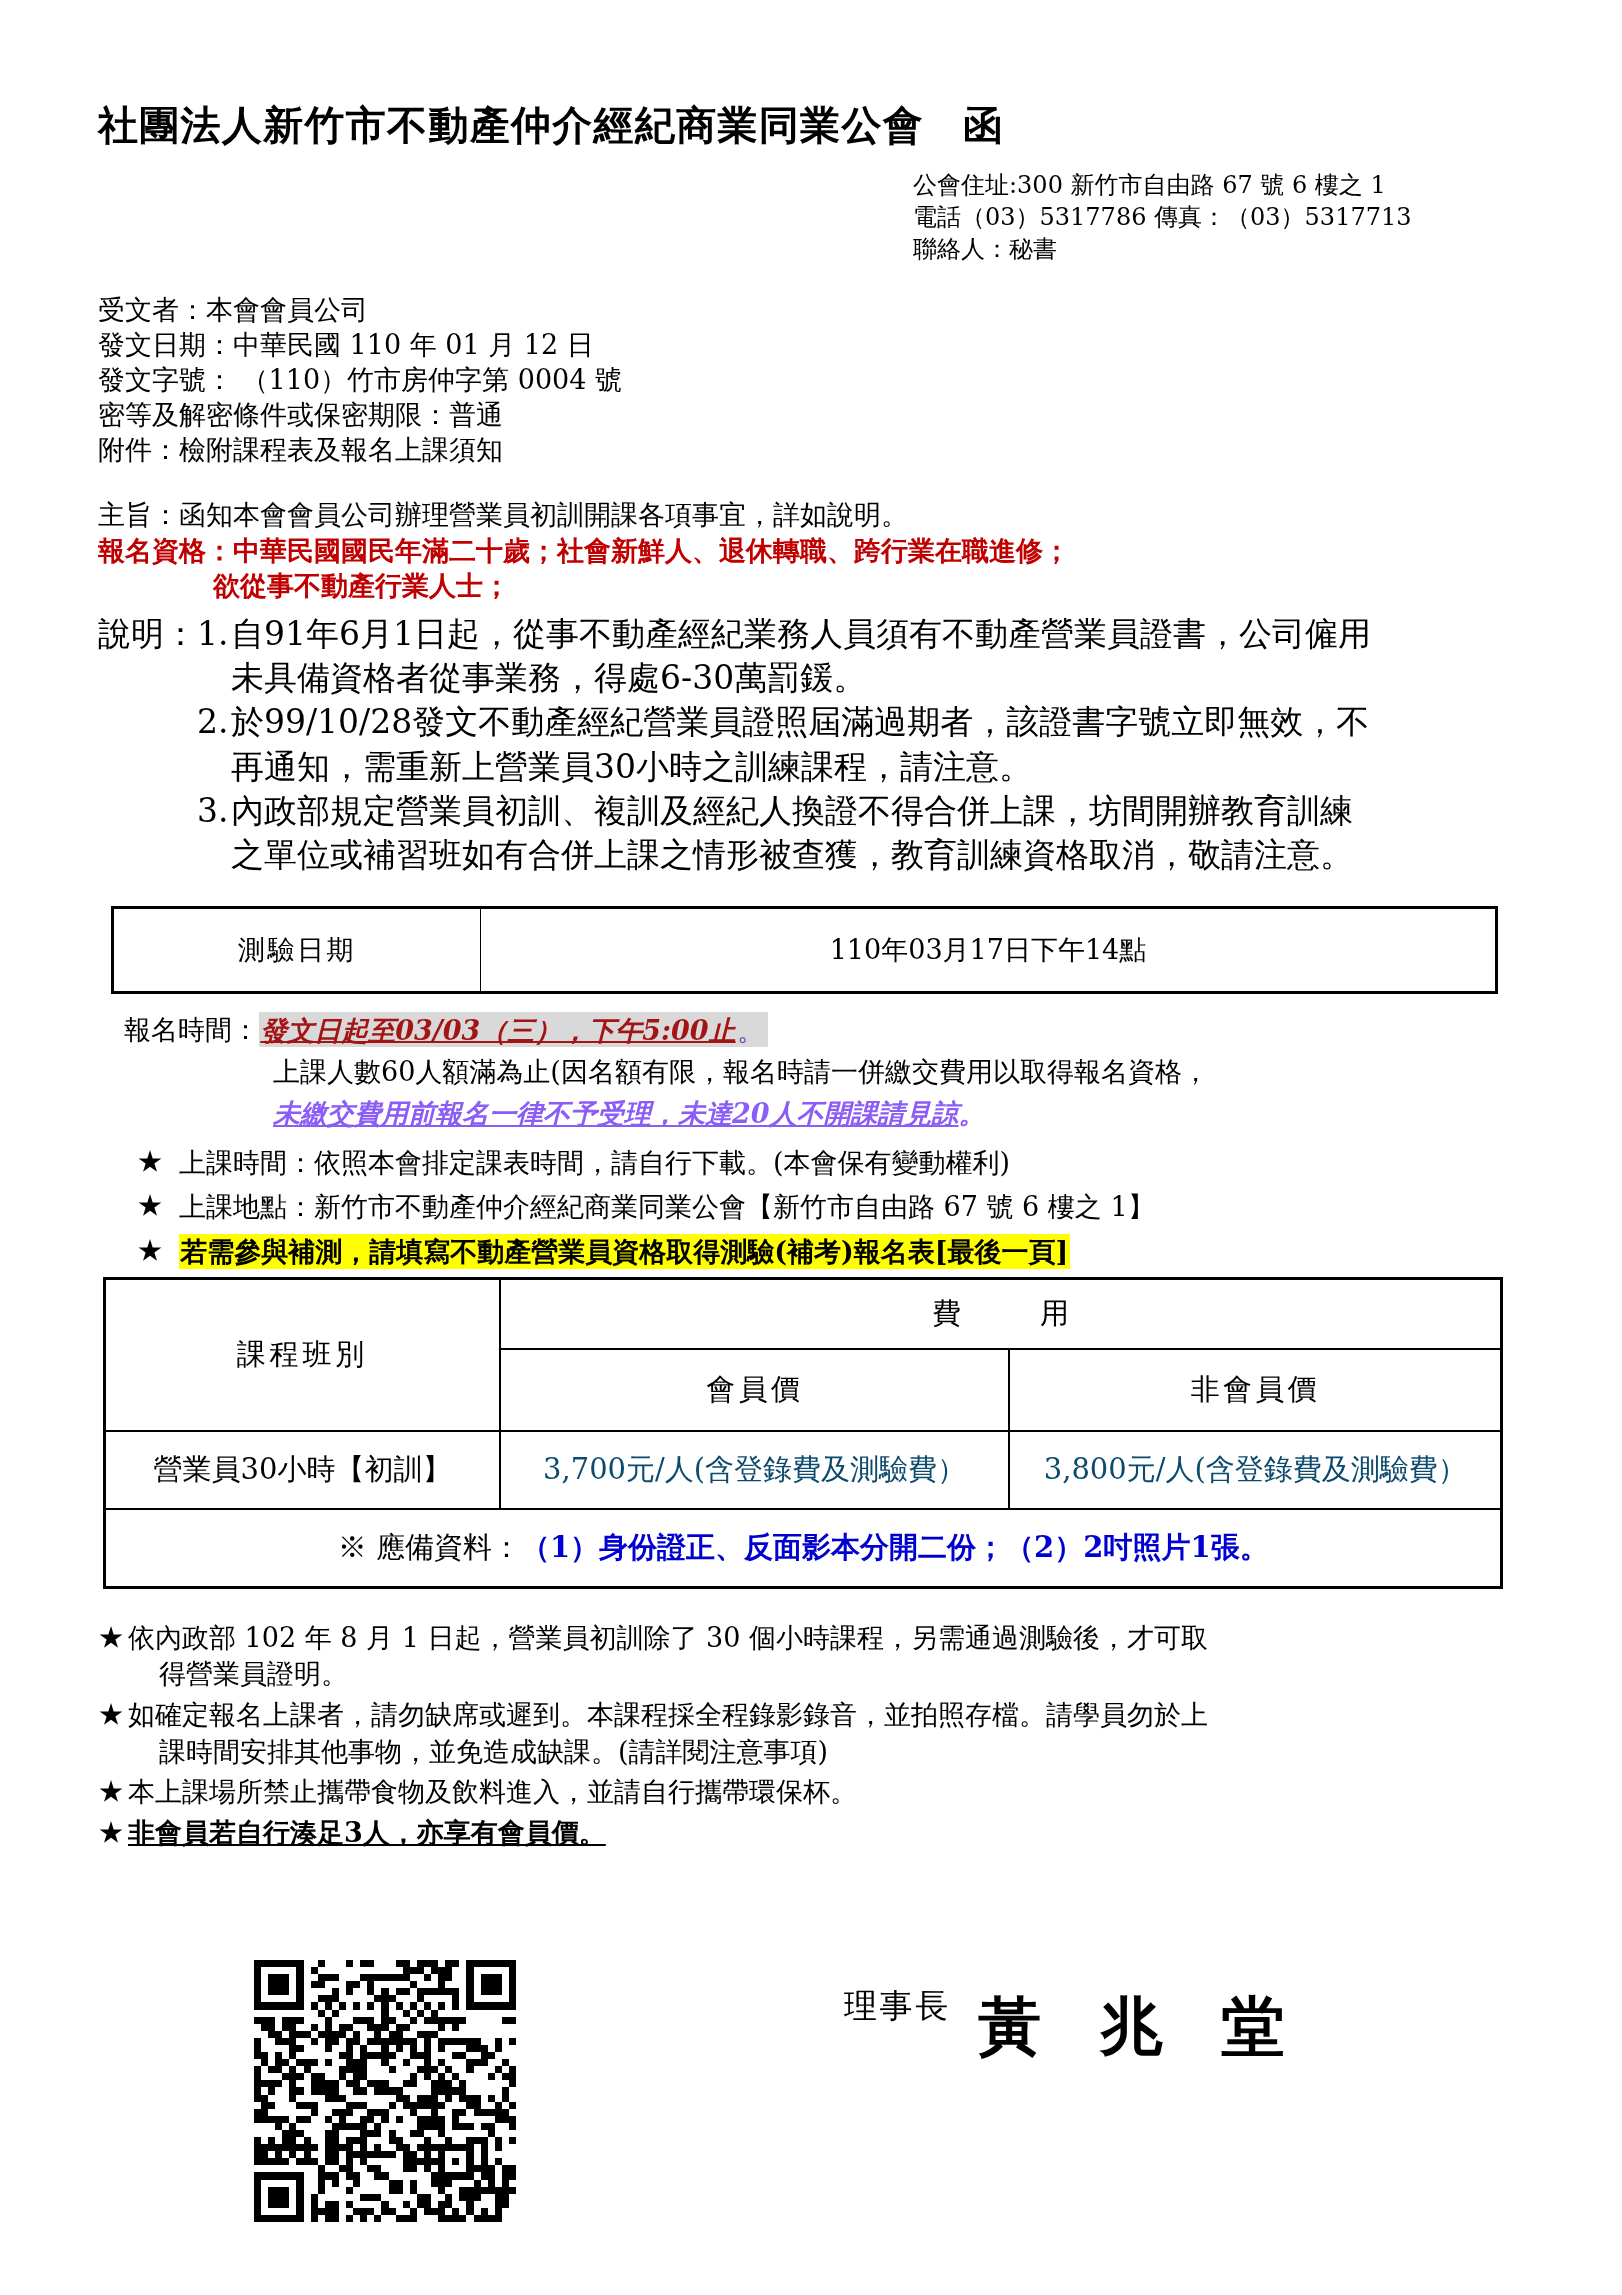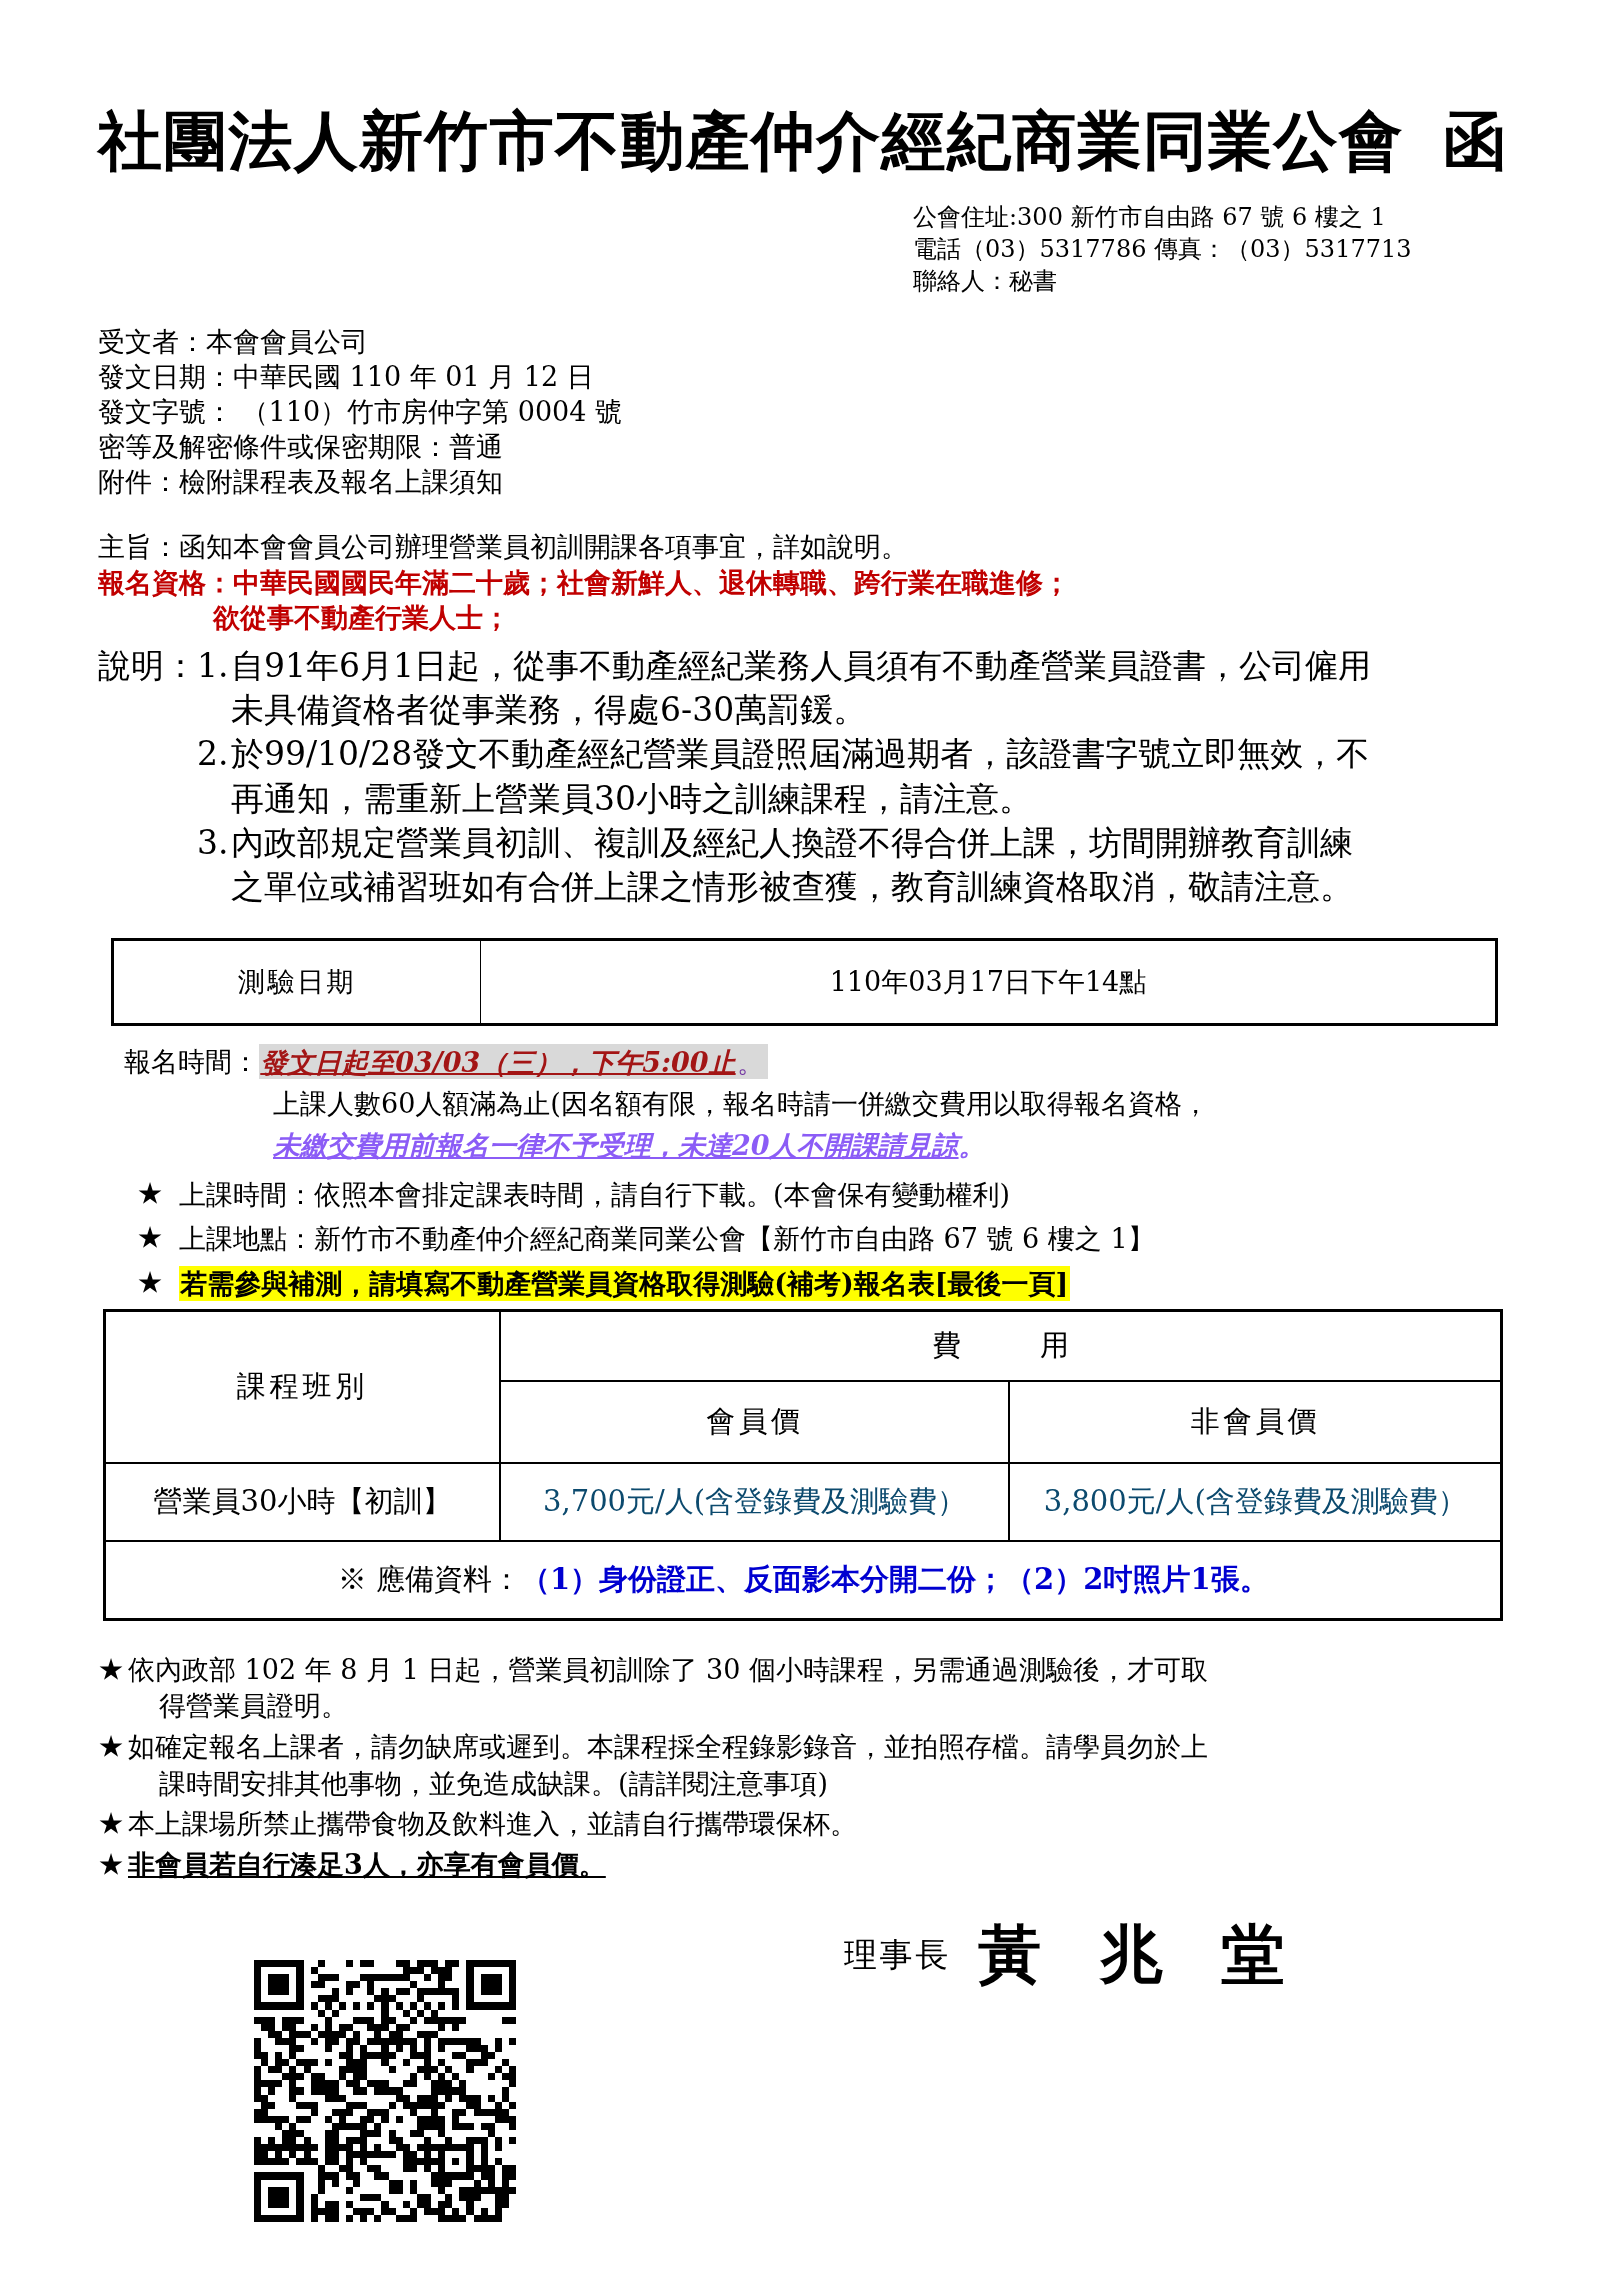--- a/index.html
+++ b/index.html
@@ -23,21 +23,21 @@
   }
   .inner {
     position: absolute;
     left: 98px;
     top: 0;
     width: 1440px;
   }
 
   
   .org-title {
-    font-size: 64px;
+    font-size: 40px;
     font-weight: bold;
     letter-spacing: 1.3px;
     white-space: nowrap;
     margin-top: 98px;
     text-align: left;
     font-family: "DejaVu Serif", "Liberation Serif", serif;
   }
   .org-title .han {
     margin-left: 39px;
   }
@@ -201,24 +201,24 @@
   .b-glyph { flex: 0 0 auto; width: 30px; font-size: 26px;}
   .b-text { flex: 1 1 auto; }
   .b-text div { white-space: nowrap; }
   .b-text .ind { padding-left: 31px; }
   .b-ul { text-decoration: underline; font-weight: bold; }
 
   
   .sig-area {
     position: absolute;
     left: 844px;
-    top: 1912px;
+    top: 1984px;
     white-space: nowrap;
     display: flex;
-    align-items: center;
+    align-items: flex-start;
   }
   .sig-label { font-size: 33px; letter-spacing: 2.6px; }
   .sig-name {
     font-size: 63px;
     font-weight: bold;
     letter-spacing: 18.3px;
     margin-left: 27.5px;
   }
 
   

